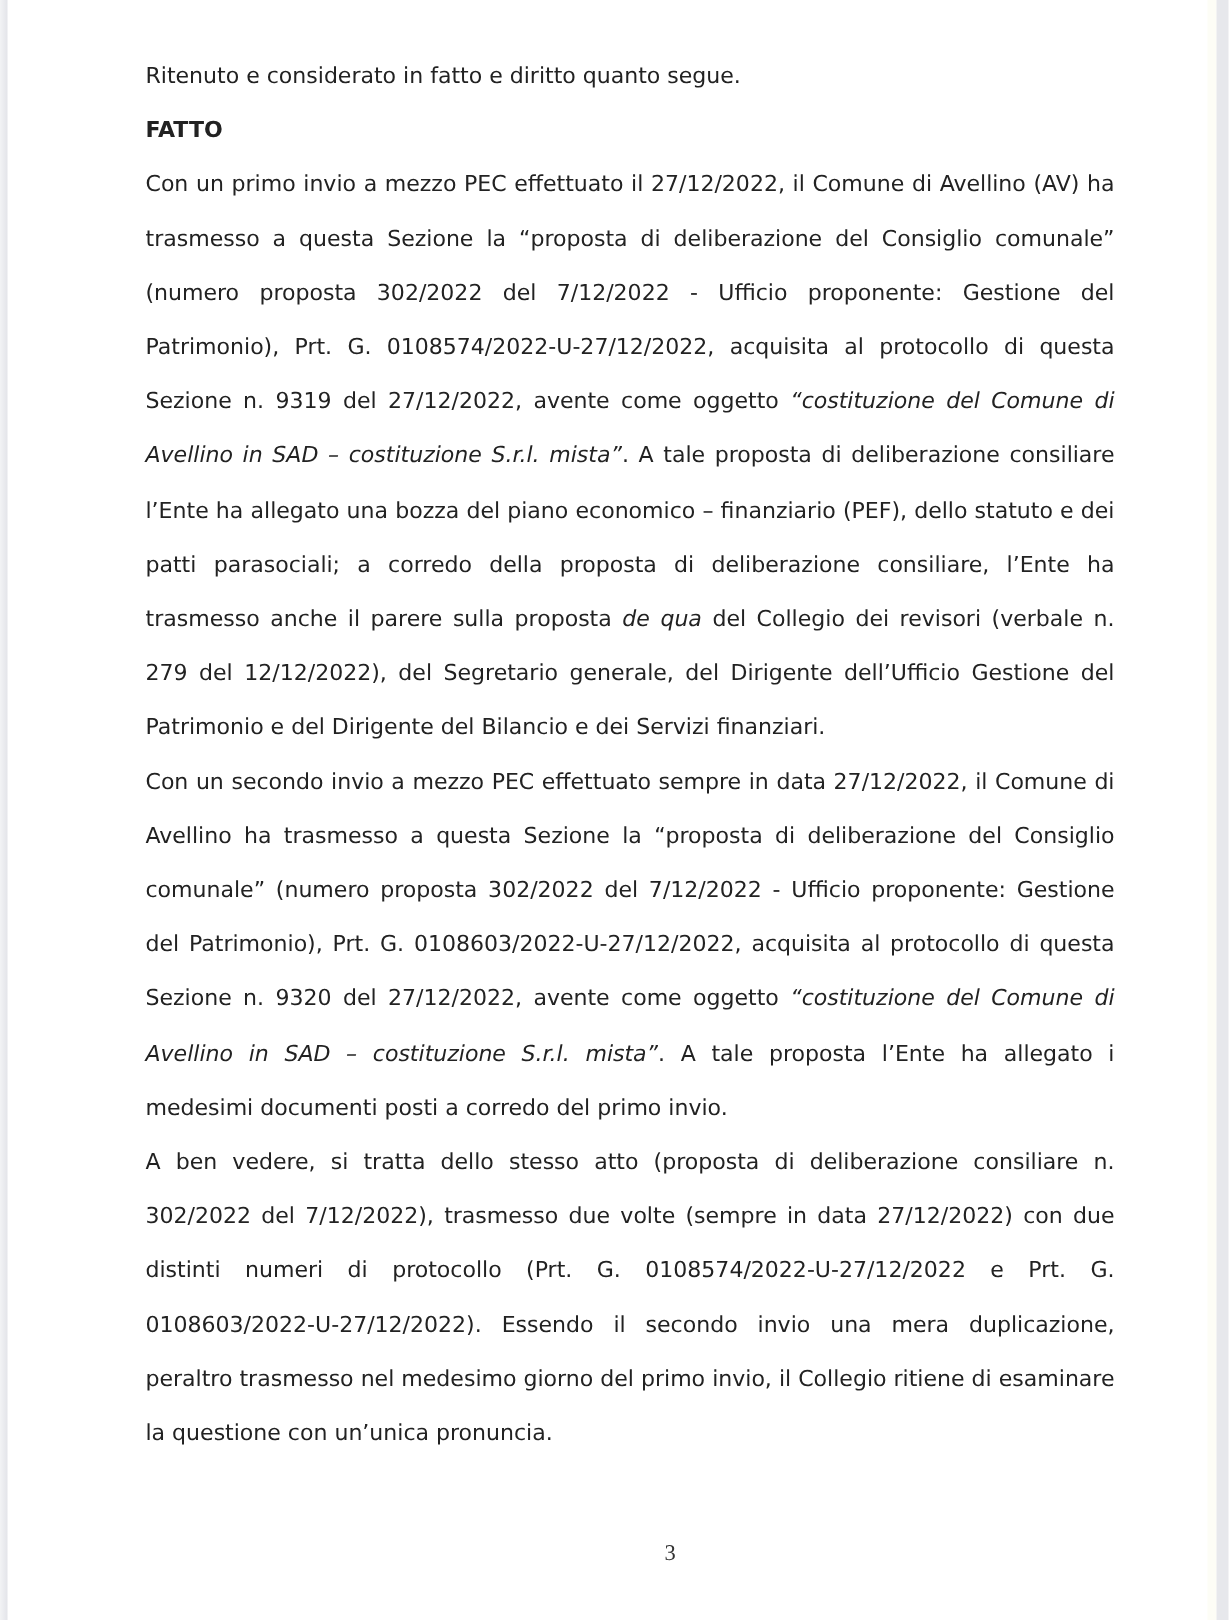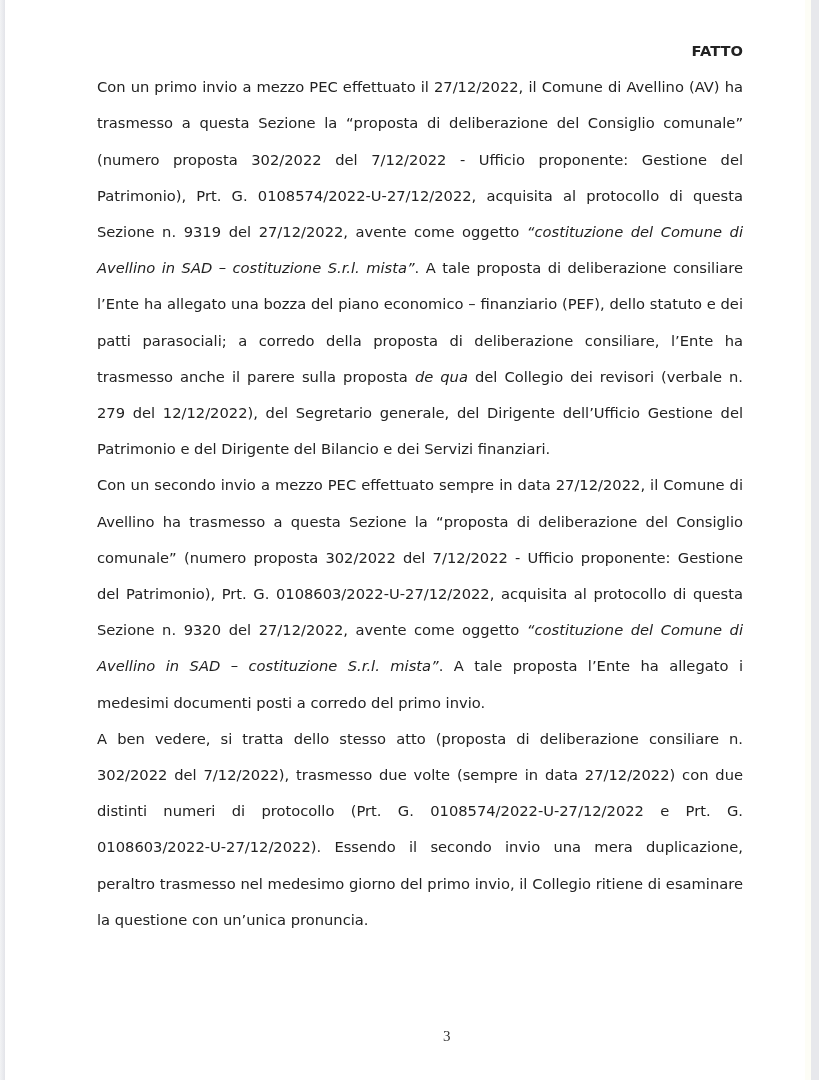--- a/index.html
+++ b/index.html
@@ -46,21 +46,21 @@
     width: 646px;
   }
   .page p {
     margin: 0;
     font-size: 14.7px;
     line-height: 36.2px;
     text-align: justify;
   }
   .page p.heading {
     font-weight: bold;
-    text-align: right;
+    text-align: left;
   }
   .it {
     font-style: italic;
   }
   .page-number {
     position: absolute;
     left: 443px;
     top: 1026px;
     font-family: "Liberation Serif", "DejaVu Serif", serif;
     font-size: 15px;
@@ -69,19 +69,20 @@
   }
 </style>
 </head>
 <body>
 
 <div class="edge-strip left"></div>
 <div class="edge-tint"></div>
 <div class="edge-strip right"></div>
 
 <main class="page">
+  <p>Ritenuto e considerato in fatto e diritto quanto segue.</p>
   <p class="heading">FATTO</p>
   <p><span>Con un primo invio a mezzo PEC effettuato il 27/12/2022, il Comune di Avellino (AV) ha trasmesso a questa Sezione la “proposta di deliberazione del Consiglio comunale” (numero proposta 302/2022 del 7/12/2022 - Ufficio proponente: Gestione del Patrimonio), Prt. G. 0108574/2022-U-27/12/2022, acquisita al protocollo di questa Sezione n. 9319 del 27/12/2022, avente come oggetto </span><span class="it">“costituzione del Comune di Avellino in SAD – costituzione S.r.l. mista”</span><span>. A tale proposta di deliberazione consiliare l’Ente ha allegato una bozza del piano economico – finanziario (PEF), dello statuto e dei patti parasociali; a corredo della proposta di deliberazione consiliare, l’Ente ha trasmesso anche il parere sulla proposta </span><span class="it">de qua</span><span> del Collegio dei revisori (verbale n. 279 del 12/12/2022), del Segretario generale, del Dirigente dell’Ufficio Gestione del Patrimonio e del Dirigente del Bilancio e dei Servizi finanziari.</span></p>
   <p><span>Con un secondo invio a mezzo PEC effettuato sempre in data 27/12/2022, il Comune di Avellino ha trasmesso a questa Sezione la “proposta di deliberazione del Consiglio comunale” (numero proposta 302/2022 del 7/12/2022 - Ufficio proponente: Gestione del Patrimonio), Prt. G. 0108603/2022-U-27/12/2022, acquisita al protocollo di questa Sezione n. 9320 del 27/12/2022, avente come oggetto </span><span class="it">“costituzione del Comune di Avellino in SAD – costituzione S.r.l. mista”</span><span>. A tale proposta l’Ente ha allegato i medesimi documenti posti a corredo del primo invio.</span></p>
   <p><span>A ben vedere, si tratta dello stesso atto (proposta di deliberazione consiliare n. 302/2022 del 7/12/2022), trasmesso due volte (sempre in data 27/12/2022) con due distinti numeri di protocollo (Prt. G. 0108574/2022-U-27/12/2022 e Prt. G. 0108603/2022-U-27/12/2022). Essendo il secondo invio una mera duplicazione, peraltro trasmesso nel medesimo giorno del primo invio, il Collegio ritiene di esaminare la questione con un’unica pronuncia.</span></p>
 </main>
 
 <div class="page-number">3</div>
 
 </body></html>

